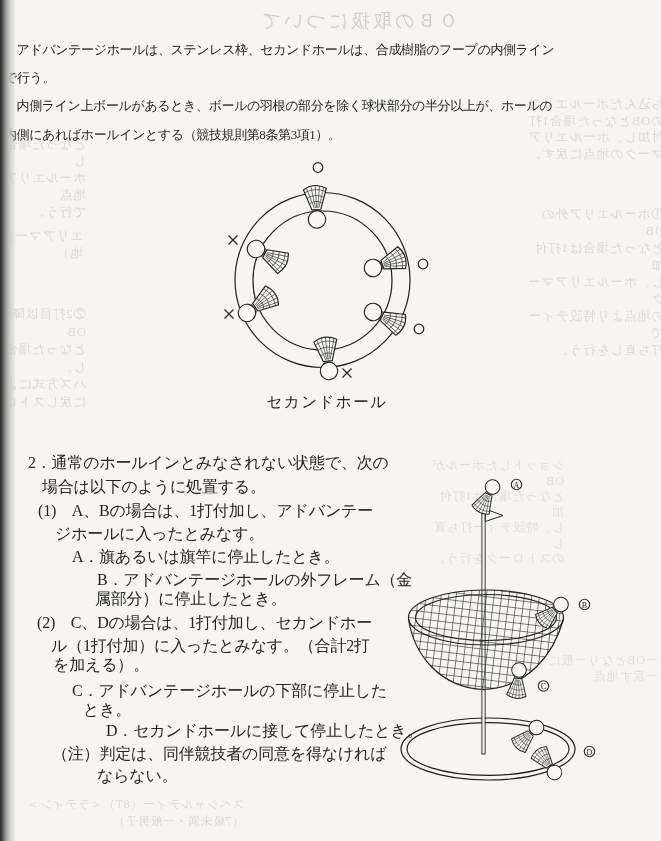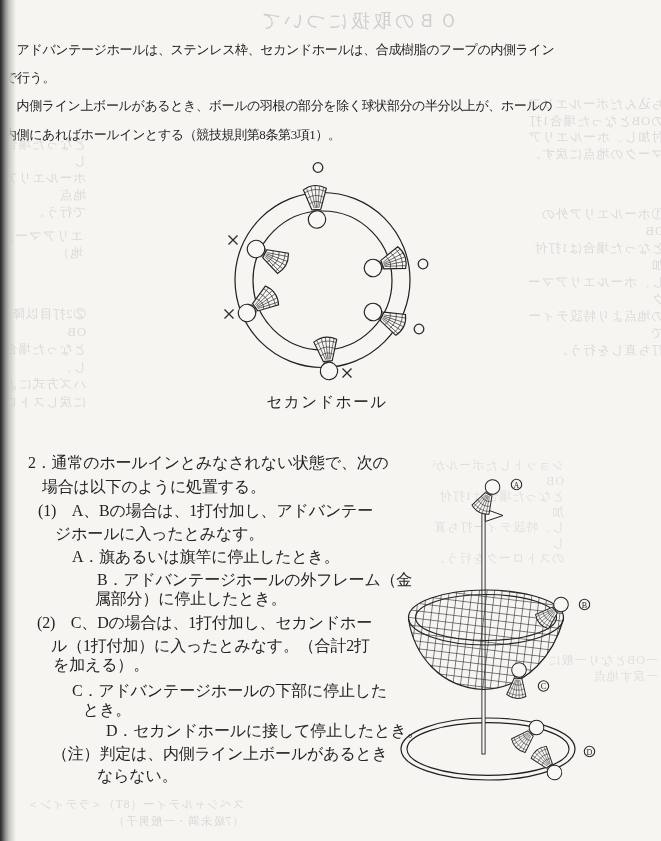--- a/index.html
+++ b/index.html
@@ -96,21 +96,21 @@
     <div class="line" style="left:55px;top:524px;">ジホールに入ったとみなす。</div>
     <div class="line" style="left:72px;top:547px;text-align:right;">A．旗あるいは旗竿に停止したとき。</div>
     <div class="line" style="left:97px;top:570px;">B．アドバンテージホールの外フレーム（金</div>
     <div class="line" style="left:95px;top:589px;">属部分）に停止したとき。</div>
     <div class="line" style="left:37px;top:613px;">(2)　C、Dの場合は、1打付加し、セカンドホー</div>
     <div class="line" style="left:51px;top:636px;">ル（1打付加）に入ったとみなす。（合計2打</div>
     <div class="line" style="left:53px;top:655px;">を加える）。</div>
     <div class="line" style="left:72px;top:681px;">C．アドバンテージホールの下部に停止した</div>
     <div class="line" style="left:83px;top:700px;">とき。</div>
     <div class="line" style="left:83px;top:721px;margin-left:23px;">D．セカンドホールに接して停止したとき。</div>
-    <div class="line" style="left:52px;top:744px;">（注）判定は、内側ライン上ボールがあるとき</div>
+    <div class="line" style="left:52px;top:744px;">（注）判定は、同伴競技者の同意を得なければ</div>
     <div class="line" style="left:97px;top:766px;text-align:right;">ならない。</div>
   </div>
 
   <svg style="left:390px;top:450px;" width="240" height="350" viewBox="390 450 240 350">
     <defs>
       <pattern id="mesh" width="7.5" height="7.5" patternUnits="userSpaceOnUse" patternTransform="rotate(7)">
         <path d="M0 0.4 H7.5 M0.4 0 V7.5" stroke="#2e2e2e" stroke-width="0.65" fill="none"></path>
       </pattern>
       <clipPath id="bowlclip">
         <ellipse cx="486" cy="617.5" rx="77.5" ry="27.5"></ellipse>

